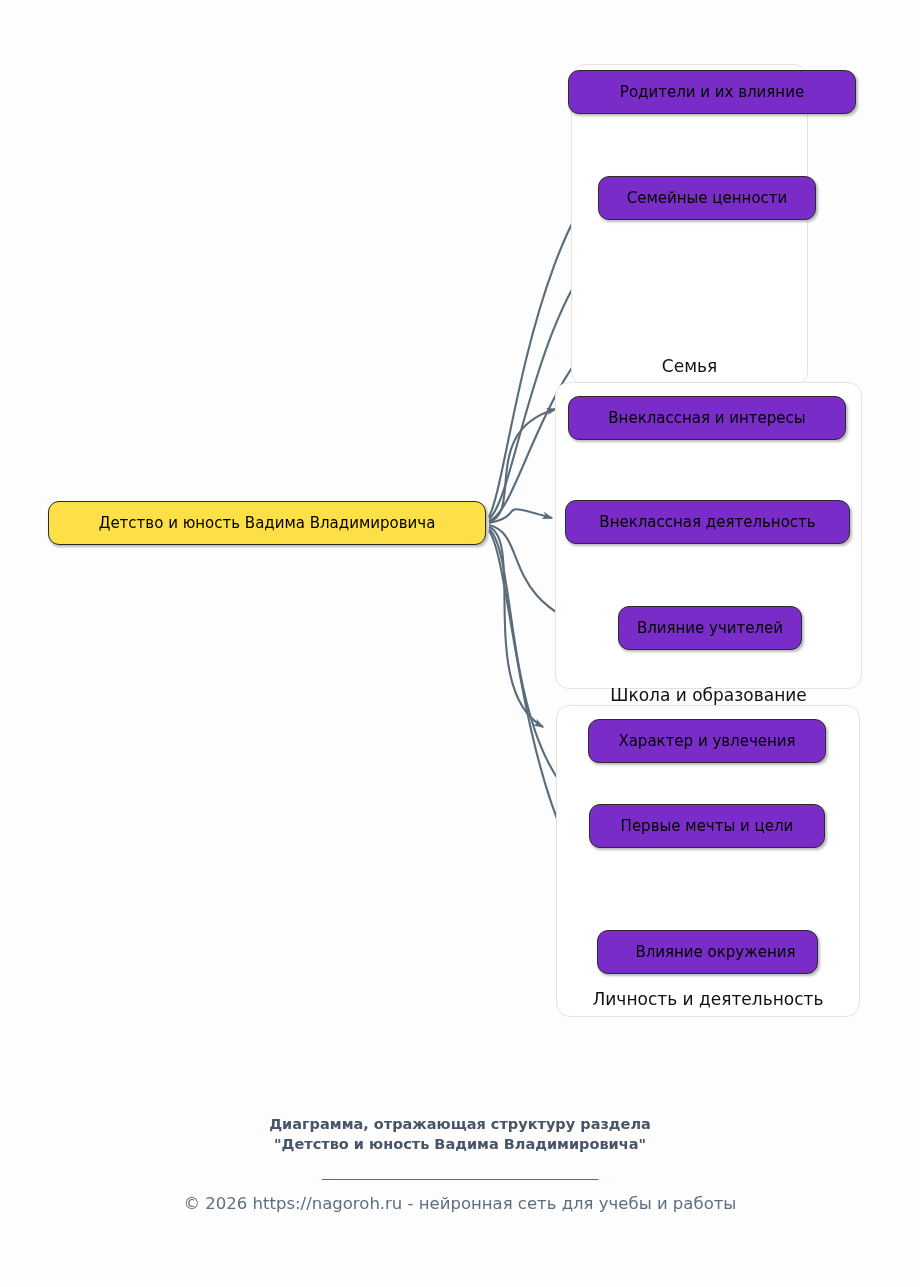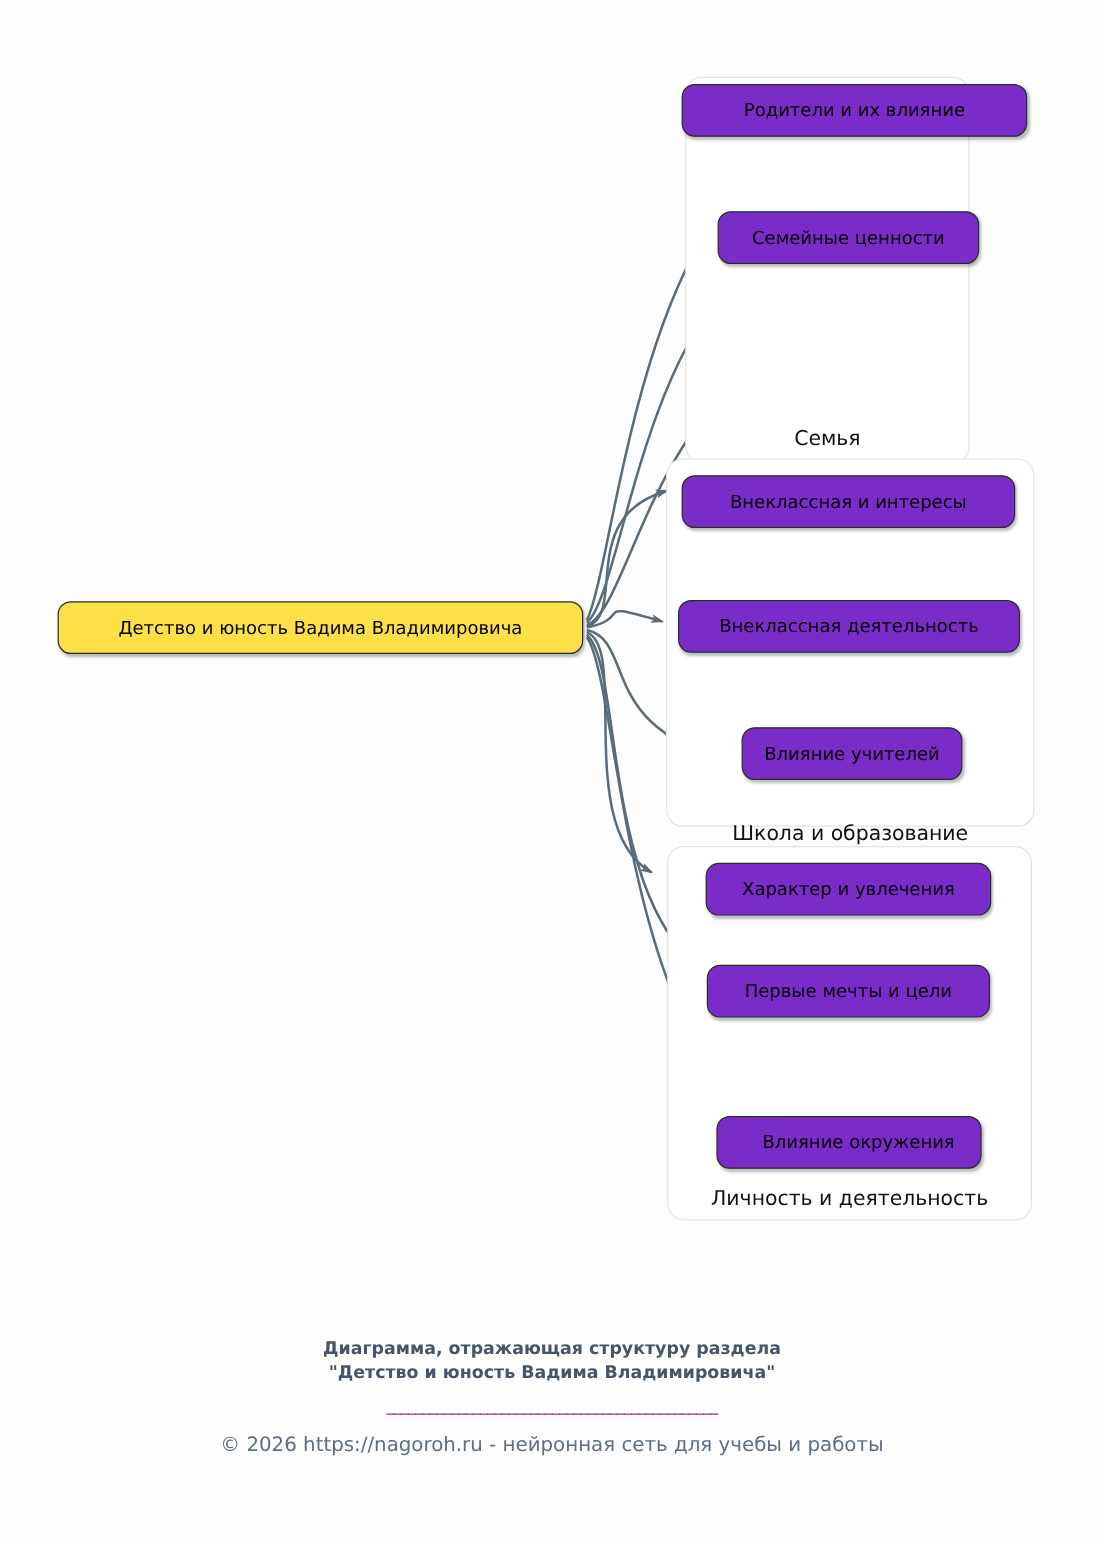--- a/index.html
+++ b/index.html
@@ -76,21 +76,21 @@
   .footer-title {
     font-size: 14.5px;
     font-weight: bold;
     color: #475569;
     line-height: 1.35;
     font-family: "DejaVu Sans", sans-serif;
   }
   .footer-divider {
     margin-top: 11px;
     font-size: 13px;
-    color: #701a75;
+    color: #0f766e;
     letter-spacing: -0.5px;
     font-family: "DejaVu Sans", sans-serif;
     white-space: nowrap;
     overflow: hidden;
   }
   .footer-copy {
     margin-top: 14px;
     font-size: 16.5px;
     color: #5d6e80;
     font-family: "DejaVu Sans", sans-serif;

